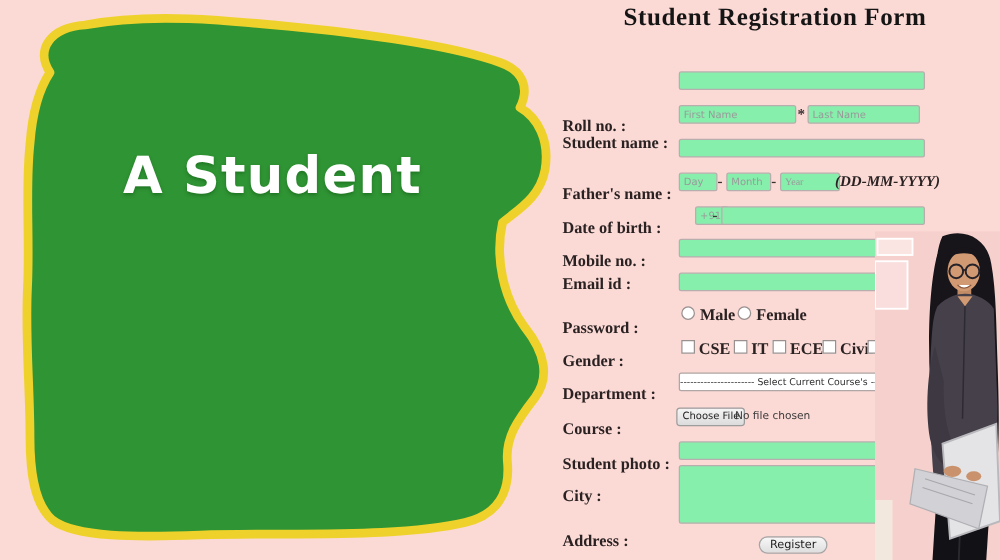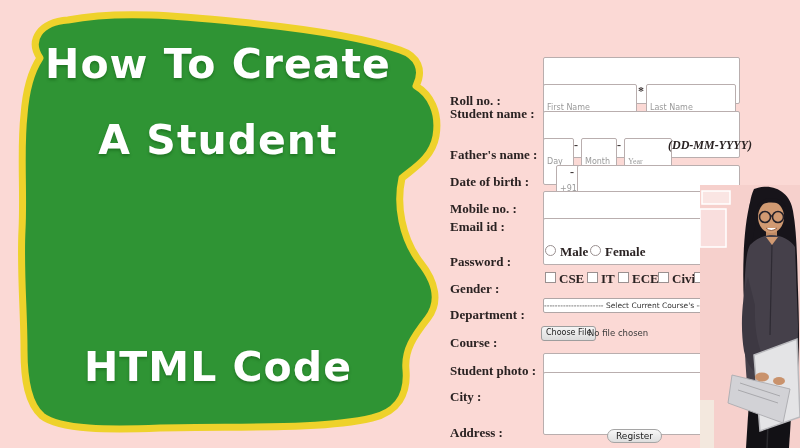--- a/index.html
+++ b/index.html
@@ -22,24 +22,24 @@
   .form-area{position:absolute;left:430px;top:0;width:370px;height:448px;}
   .form-title{
     position:absolute;left:10px;top:3px;width:360px;text-align:center;
     font-size:20px;font-weight:bold;color:#151515;letter-spacing:.5px;
   }
   .lbl{
     position:absolute;left:20px;font-size:13px;font-weight:bold;color:#2a2222;
     line-height:14px;white-space:nowrap;margin-top:36px;
   }
   .txt{
-    position:absolute;height:13px;background:#ffffff;
+    position:absolute;height:13px;background:#86efac;
     border:1px solid #b9aeae;border-radius:2px;
     font-family:"DejaVu Sans", sans-serif;font-size:8px;color:#444;
-    padding:16px 3px;box-sizing:content-box;
+    padding:0 3px;box-sizing:content-box;
   }
   .txt::placeholder{color:#9a9a9a;}
   textarea.txt{resize:none;height:43px;padding-top:2px;}
   .sep{position:absolute;font-size:12px;font-weight:bold;color:#3a3232;line-height:15px;}
   .note{
     position:absolute;font-size:12px;font-weight:bold;font-style:italic;
     color:#2a2222;line-height:15px;white-space:nowrap;
   }
   .radio,.cb{
     position:absolute;width:11px;height:11px;background:#fff;
@@ -81,26 +81,25 @@
 
 <div class="banner">
   <svg width="450" height="448" viewBox="0 0 450 448">
     <path stroke="#eed22b" stroke-width="7" stroke-linejoin="round" d="M40,58 C28,40 40,22 68,20 C120,10 180,16 240,22 C300,28 360,36 400,50
          C418,56 424,70 416,86 C430,94 440,112 436,136 C432,158 414,168 402,178
          C396,205 402,238 420,262 C436,282 440,302 428,318 C414,336 404,350 406,370
          C408,394 398,412 372,418 C320,430 240,426 160,428 C110,430 60,430 42,416
          C28,404 24,380 24,350 C24,310 20,270 22,230 C24,190 20,150 24,115
          C26,88 32,70 40,58 Z" fill="#2f9434"></path>
   </svg>
-  <div class="banner-line" style="top:40px">How To Create</div>
   <div class="banner-line" style="top:116px">A Student</div>
-  <div class="banner-line" style="top:343px">HTML Code</div>
 </div>
 
 <div class="form-area">
+  <div class="form-title">Student Registration Form</div>
 
   <span class="lbl" style="top:58px">Roll no. :</span>
   <input class="txt" style="left: 113px; top: 57px; width: 189px;">
 
   <span class="lbl" style="top:71px">Student name :</span>
   <input class="txt" style="left: 113px; top: 84px; width: 86px;" placeholder="First Name">
   <span class="sep" style="left:208px;top:84px">*</span>
   <input class="txt" style="left: 216px; top: 84px; width: 82px;" placeholder="Last Name">
 
   <span class="lbl" style="top:112px">Father's name :</span>

